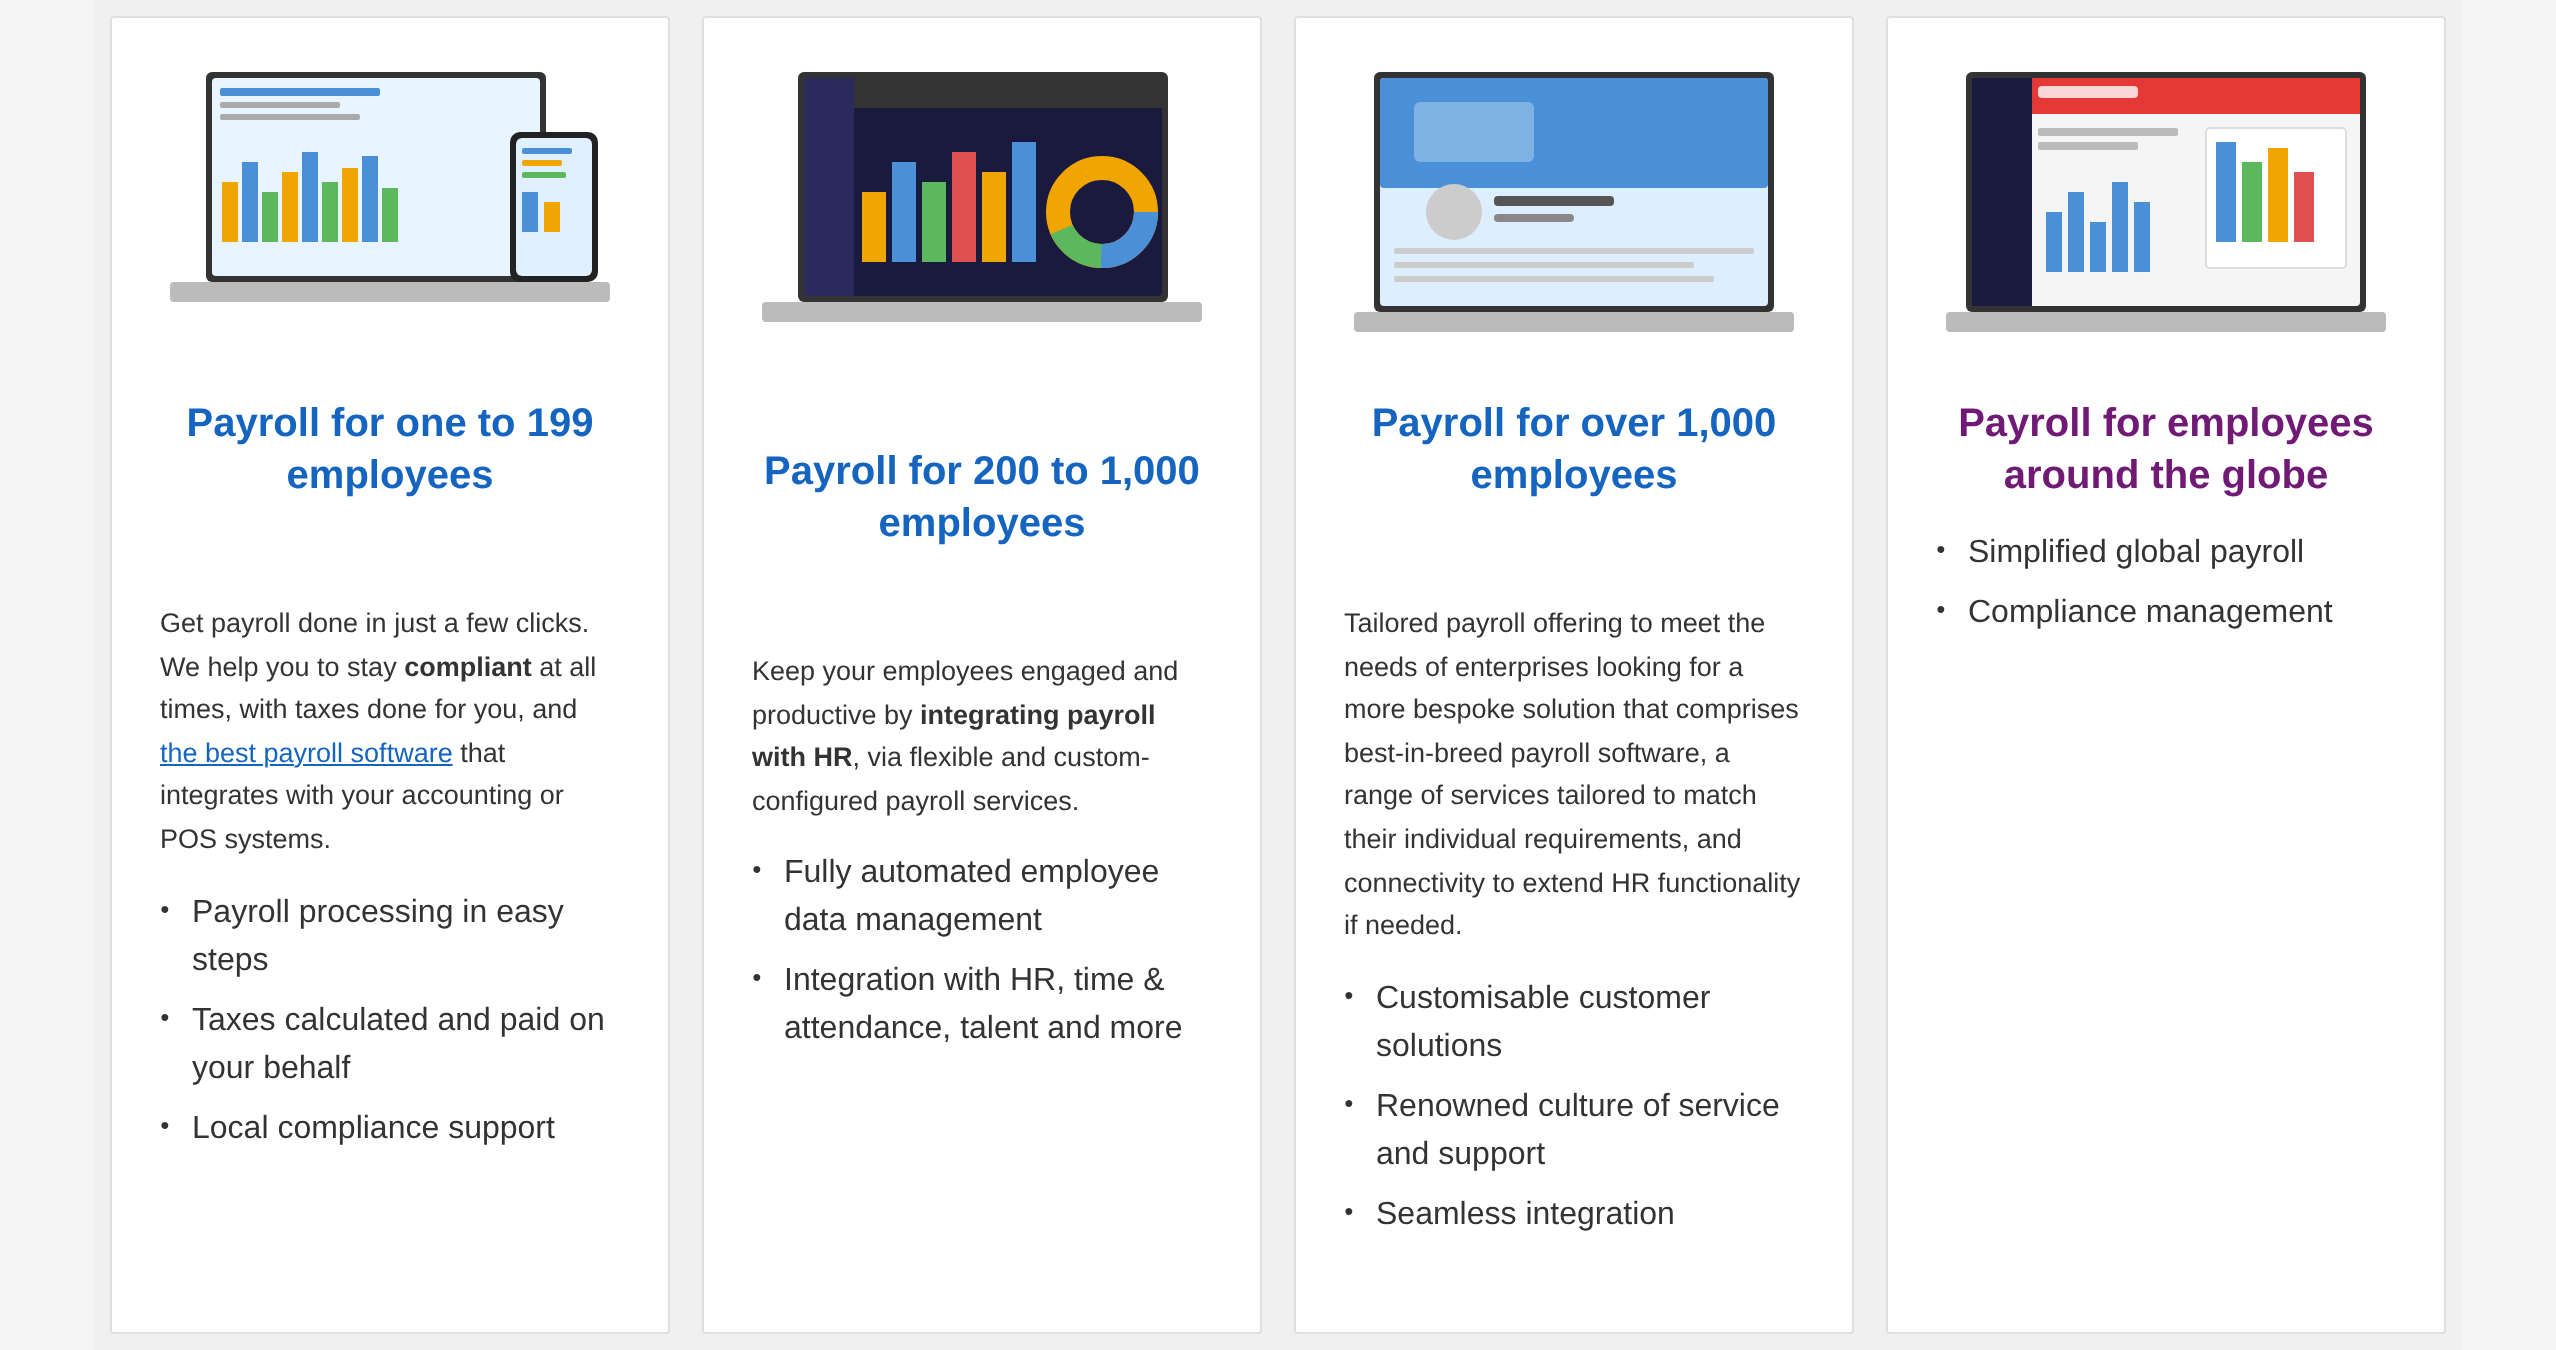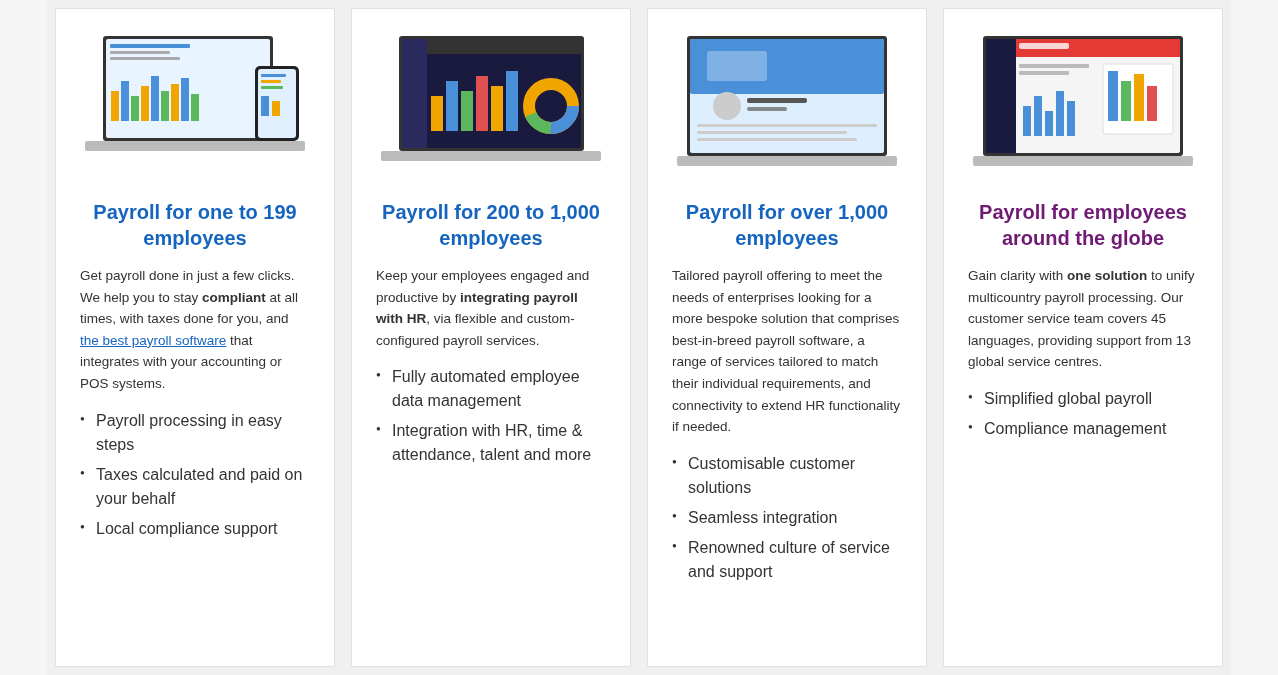--- a/index.html
+++ b/index.html
@@ -43,20 +43,21 @@
       color: #1565c0;
       text-align: center;
       margin-bottom: 14px;
       line-height: 1.3;
     }
     .card-desc {
       font-size: 13.5px;
       color: #333;
       line-height: 1.6;
       margin-bottom: 14px;
+      margin-top: 36px;
     }
     .card-desc a, .card-desc .link {
       color: #1565c0;
       text-decoration: underline;
     }
     .card-desc strong {
       font-weight: bold;
     }
     .bullet-list {
       list-style: none;
@@ -142,21 +143,21 @@
     <rect x="110" y="50" width="12" height="45" fill="#f0a500"></rect>
     <rect x="125" y="35" width="12" height="60" fill="#4a90d9"></rect>
 
     <circle cx="170" cy="70" r="22" fill="none" stroke="#f0a500" stroke-width="12"></circle>
     <circle cx="170" cy="70" r="22" fill="none" stroke="#4a90d9" stroke-width="12" stroke-dasharray="35 104" stroke-dashoffset="0"></circle>
     <circle cx="170" cy="70" r="22" fill="none" stroke="#5cb85c" stroke-width="12" stroke-dasharray="25 114" stroke-dashoffset="-35"></circle>
 
     <rect x="0" y="115" width="220" height="10" rx="2" fill="#bbb"></rect>
   </svg>
       </div>
-      <div class="card-title" style="color: rgb(21, 101, 192);">Payroll for 200 to
+      <div class="card-title" style="color: rgb(21, 101, 192); margin-top: 24px;">Payroll for 200 to
 1,000 employees</div>
       <p class="card-desc">Keep your employees engaged and productive by <strong>integrating payroll with HR</strong>, via flexible and custom-configured payroll services.</p>
       <ul class="bullet-list">
         <li>Fully automated employee data management</li>
         <li>Integration with HR, time &amp; attendance, talent and more</li>
       </ul>
     </div>
     <div class="card">
       <div class="card-image">
         <svg width="220" height="145" viewBox="0 0 220 145" xmlns="http://www.w3.org/2000/svg">
@@ -174,22 +175,22 @@
     <rect x="20" y="95" width="150" height="3" rx="1" fill="#ccc"></rect>
     <rect x="20" y="102" width="160" height="3" rx="1" fill="#ccc"></rect>
     <rect x="0" y="120" width="220" height="10" rx="2" fill="#bbb"></rect>
   </svg>
       </div>
       <div class="card-title" style="color: rgb(21, 101, 192);">Payroll for over
 1,000 employees</div>
       <p class="card-desc">Tailored payroll offering to meet the needs of enterprises looking for a more bespoke solution that comprises best-in-breed payroll software, a range of services tailored to match their individual requirements, and connectivity to extend HR functionality if needed.</p>
       <ul class="bullet-list">
         <li>Customisable customer solutions</li>
+        <li>Renowned culture of service and support</li>
         <li>Seamless integration</li>
-        <li>Renowned culture of service and support</li>
       </ul>
     </div>
     <div class="card">
       <div class="card-image">
         <svg width="220" height="145" viewBox="0 0 220 145" xmlns="http://www.w3.org/2000/svg">
     <rect x="10" y="0" width="200" height="120" rx="3" fill="#333"></rect>
     <rect x="13" y="3" width="194" height="114" rx="2" fill="#f5f5f5"></rect>
 
     <rect x="13" y="3" width="30" height="114" fill="#1a1a3e"></rect>
 
@@ -208,19 +209,18 @@
     <rect x="130" y="28" width="70" height="70" rx="2" fill="#fff" stroke="#ddd" stroke-width="1"></rect>
     <rect x="135" y="35" width="10" height="50" fill="#4a90d9"></rect>
     <rect x="148" y="45" width="10" height="40" fill="#5cb85c"></rect>
     <rect x="161" y="38" width="10" height="47" fill="#f0a500"></rect>
     <rect x="174" y="50" width="10" height="35" fill="#e05050"></rect>
     <rect x="0" y="120" width="220" height="10" rx="2" fill="#bbb"></rect>
   </svg>
       </div>
       <div class="card-title" style="color: #701a75;">Payroll for employees
 around the globe</div>
-      <p class="card-desc">Gain clarity with <strong>one solution</strong> to unify multicountry payroll processing. Our customer service team covers 45 languages, providing support from 13 global service centres.</p>
       <ul class="bullet-list">
         <li>Simplified global payroll</li>
         <li>Compliance management</li>
       </ul>
     </div>
   </div>
 
 </body></html>

